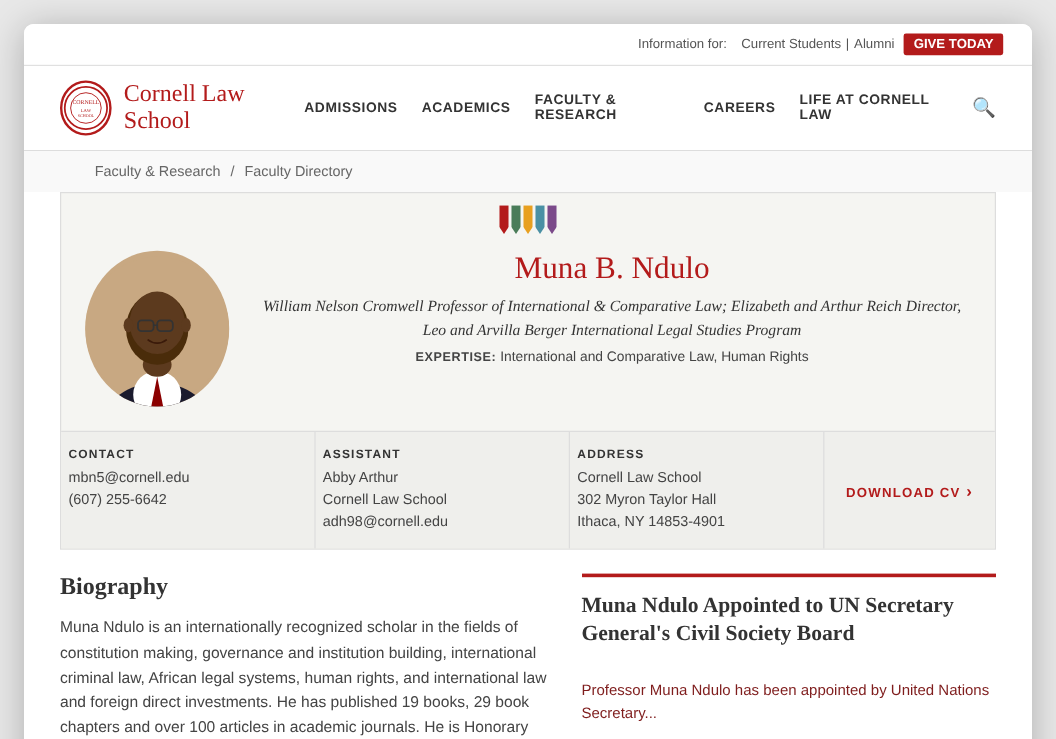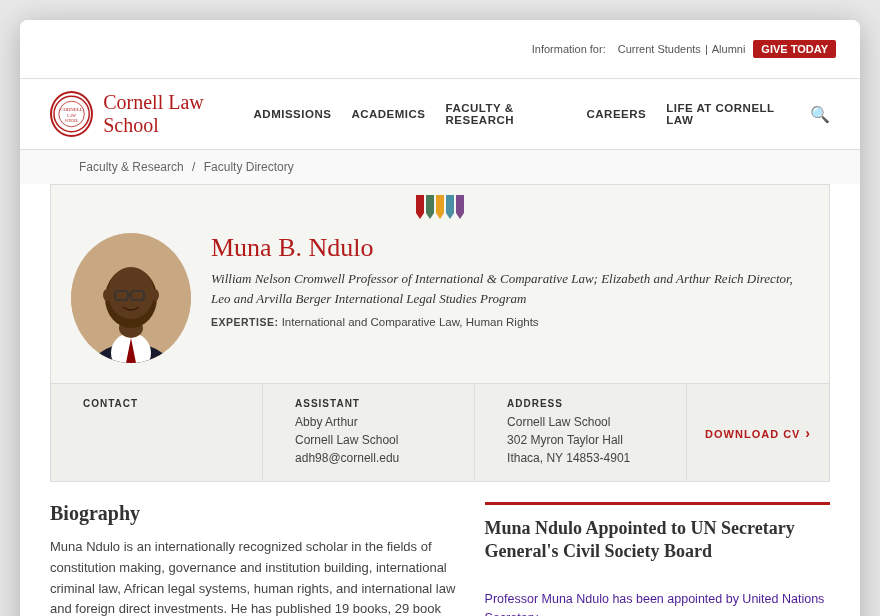--- a/index.html
+++ b/index.html
@@ -15,21 +15,21 @@
     .browser-frame {
       width: 860px;
       background: #fff;
       border-radius: 8px;
       box-shadow: 0 4px 30px rgba(0,0,0,0.25);
       overflow: hidden;
     }
     
     .top-bar {
       background: #fff;
-      padding: 20px 20px;
+      padding: 8px 20px;
       display: flex;
       justify-content: flex-end;
       align-items: center;
       font-family: Arial, sans-serif;
       font-size: 11px;
       color: #555;
       border-bottom: 1px solid #e0e0e0;
     }
     .top-bar .info-for { margin-right: 8px; }
     .top-bar a { color: #555; text-decoration: none; margin: 0 4px; }
@@ -127,20 +127,21 @@
     }
     .bookmark-segment {
       width: 8px;
       height: 24px;
       clip-path: polygon(0 0, 100% 0, 100% 75%, 50% 100%, 0 75%);
     }
     .profile-main {
       display: flex;
       padding: 10px 20px 20px;
       gap: 20px;
+      text-align: center;
     }
     .profile-photo {
       width: 120px;
       height: 130px;
       border-radius: 50%;
       background: #c8a882;
       overflow: hidden;
       flex-shrink: 0;
       display: flex;
       align-items: center;
@@ -175,21 +176,21 @@
       font-size: 10.5px;
       letter-spacing: 0.5px;
     }
     
     .contact-strip {
       display: flex;
       border-top: 1px solid #ddd;
       background: #efefec;
     }
     .contact-col {
-      padding: 14px 32px;
+      padding: 14px 6px;
       border-right: 1px solid #ddd;
       flex: 1;
       min-width: 0;
     }
     .contact-col:last-child { border-right: none; }
     .contact-label {
       font-family: Arial, sans-serif;
       font-size: 10px;
       font-weight: bold;
       text-transform: uppercase;
@@ -256,21 +257,21 @@
     .news-title {
       font-family: Georgia, serif;
       font-size: 18px;
       color: #333;
       line-height: 1.3;
       margin-bottom: 26px;
     }
     .news-text {
       font-family: Arial, sans-serif;
       font-size: 12.5px;
-      color: #4c1d95;
+      color: #7f1d1d;
       line-height: 1.5;
     }
   </style>
 </head>
 <body>
 
 <div class="browser-frame">
 
   <div class="top-bar">
     <span class="info-for">Information for:</span>
@@ -356,20 +357,24 @@
         <div class="profile-title">William Nelson Cromwell Professor of International &amp; Comparative Law; Elizabeth and Arthur Reich Director, Leo and Arvilla Berger International Legal Studies Program</div>
         <div class="expertise-line">
           <strong>EXPERTISE:</strong>
           <span>International and Comparative Law, Human Rights</span>
         </div>
       </div>
     </div>
     <div class="contact-strip">
       <div class="contact-col">
         <div class="contact-label">CONTACT</div>
+        <div class="contact-value">
+          <a>mbn5@cornell.edu</a><br>
+          <span>(607) 255-6642</span>
+        </div>
       </div>
       <div class="contact-col">
         <div class="contact-label">ASSISTANT</div>
         <div class="contact-value">
           <span>Abby Arthur</span><br>
           <span>Cornell Law School</span><br>
           <a>adh98@cornell.edu</a>
         </div>
       </div>
       <div class="contact-col">

